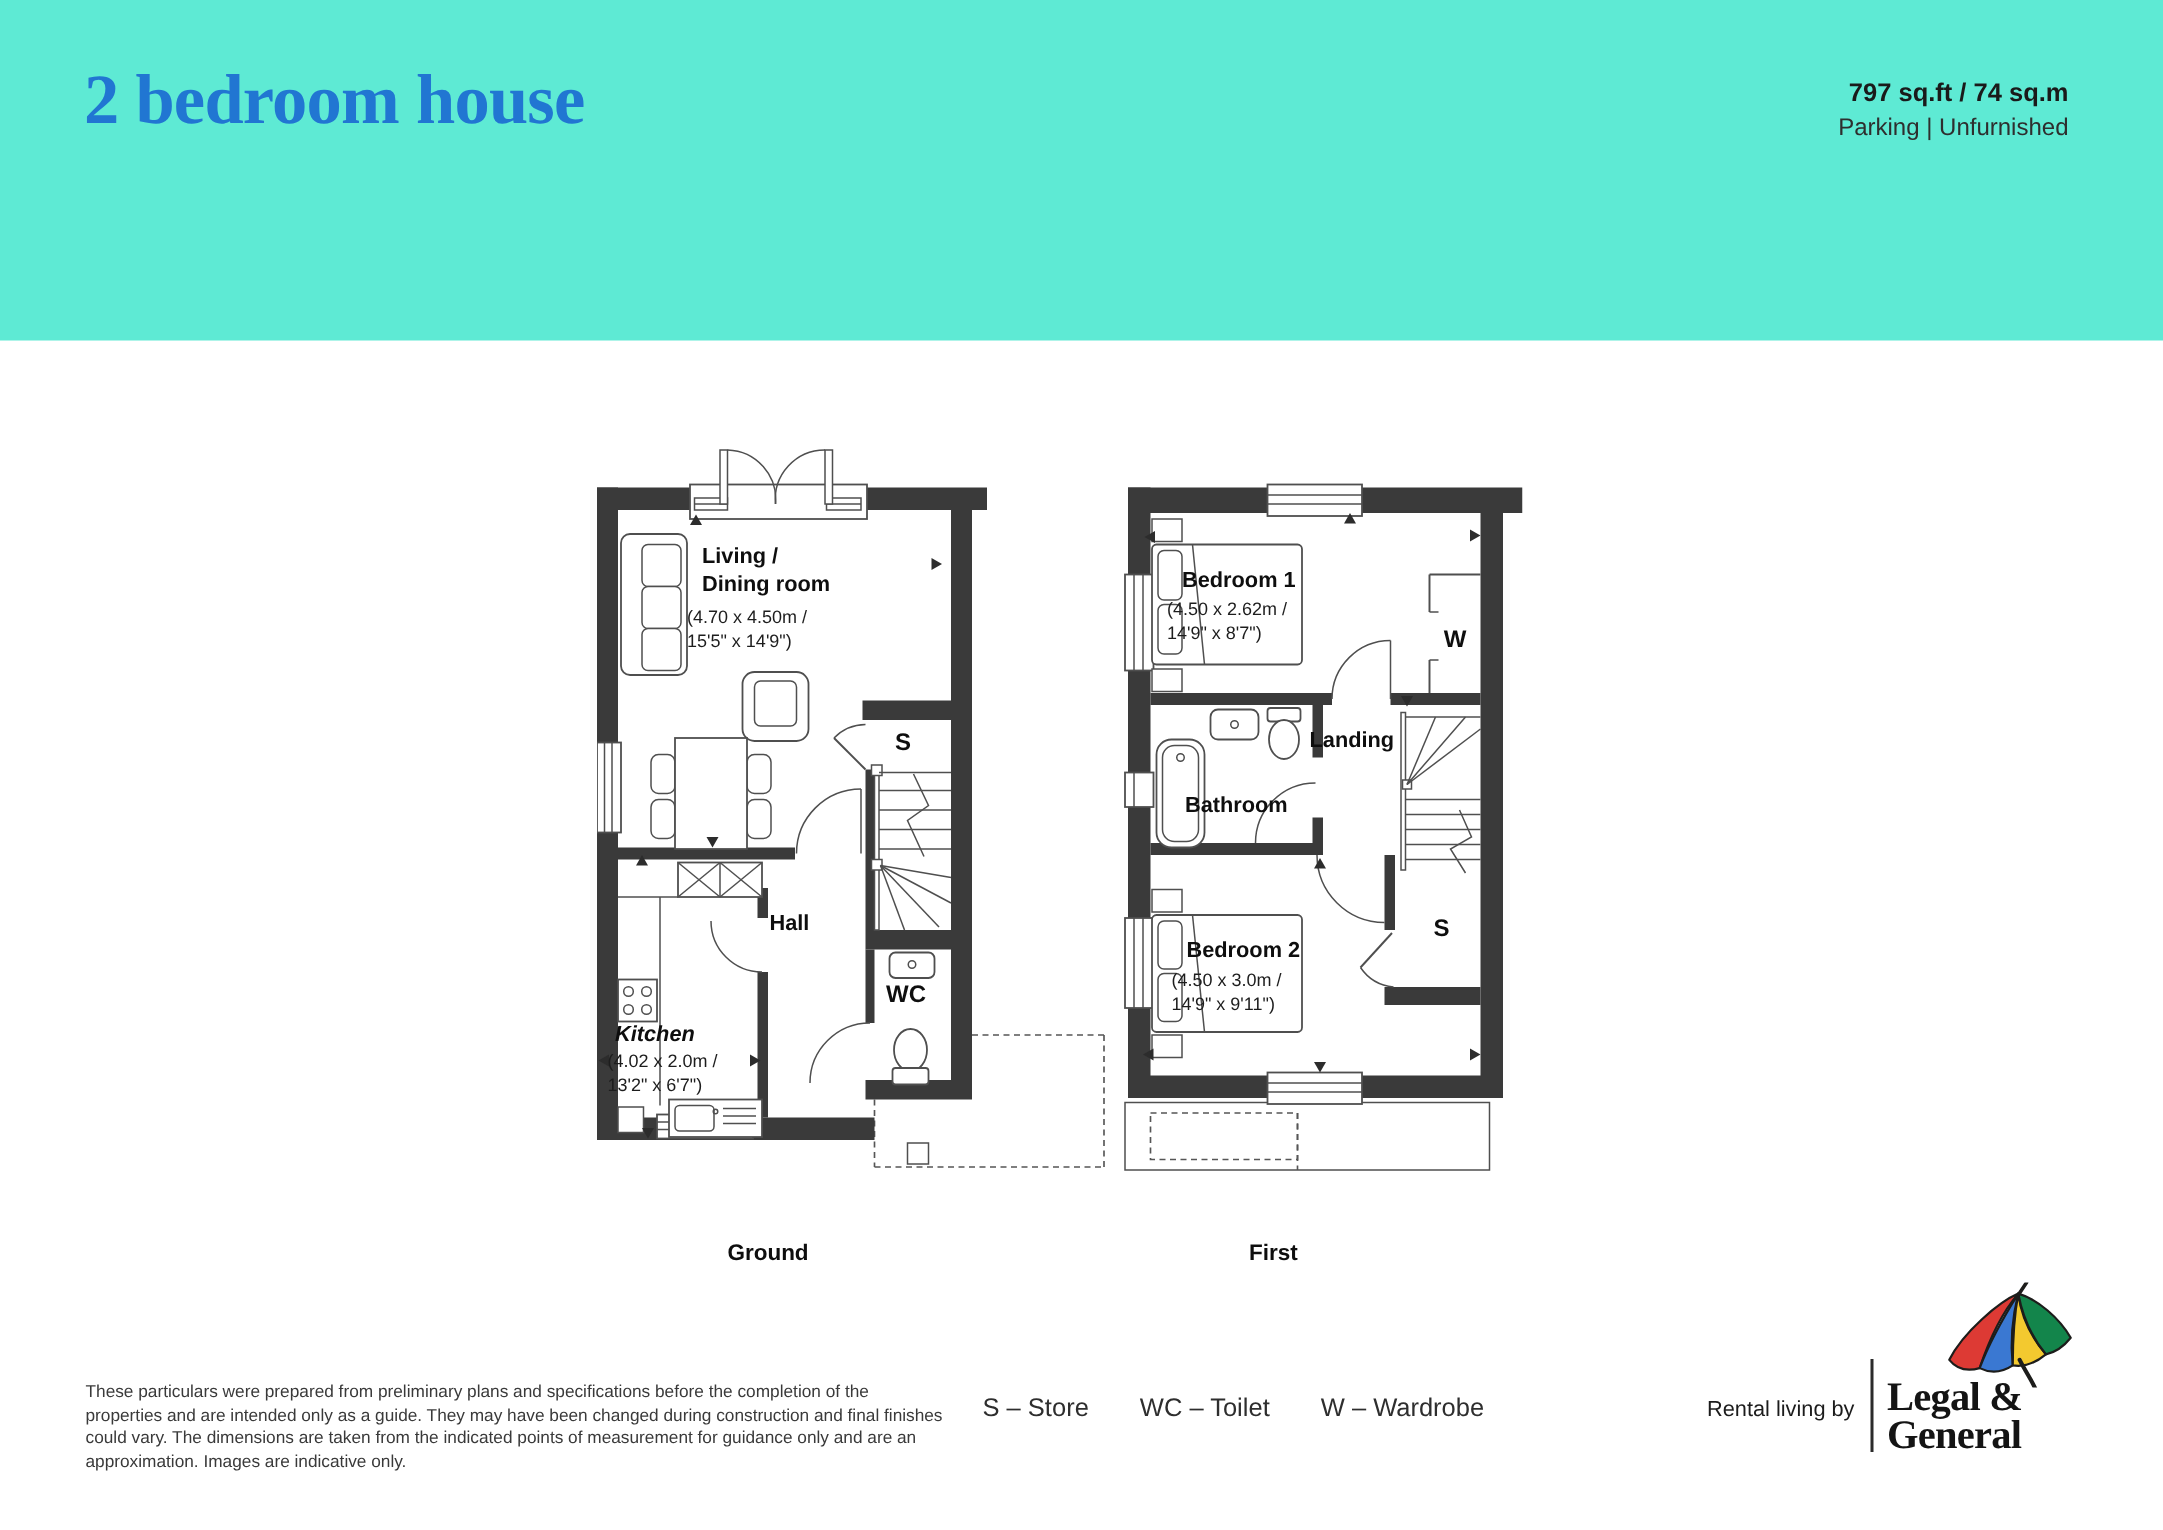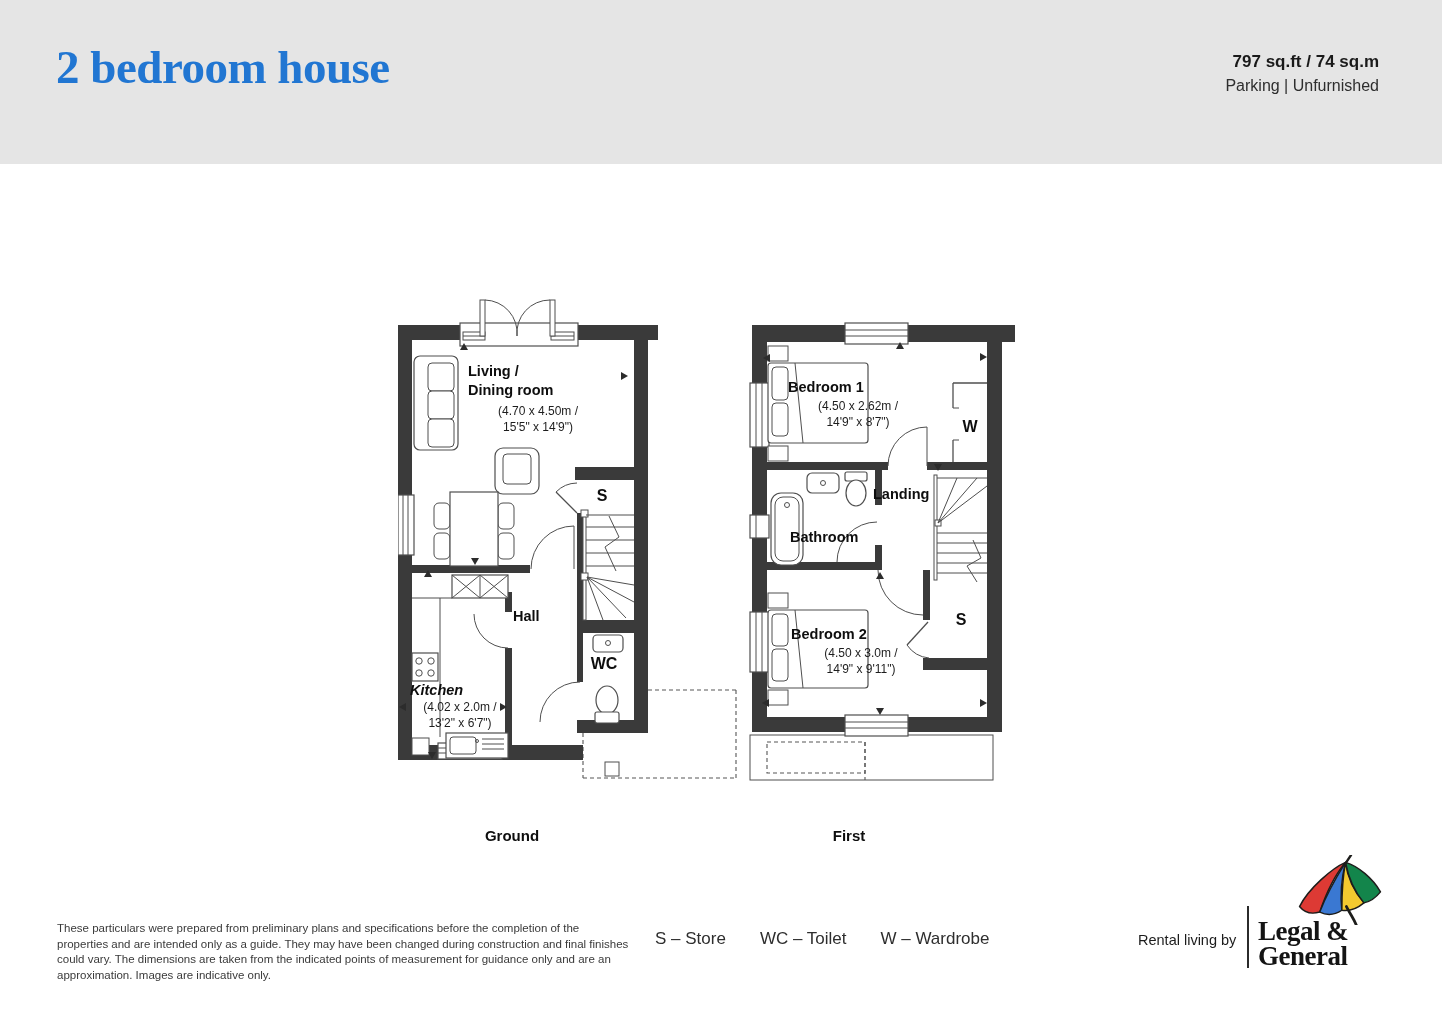--- a/index.html
+++ b/index.html
@@ -1,33 +1,33 @@
 <!DOCTYPE html>
 <html><head>
 <meta charset="utf-8">
 <style>
   html,body{margin:0;padding:0;background:#e8e8e8;}
   .page{position:relative;width:1442px;height:1020px;background:#ffffff;overflow:hidden;
         font-family:"Liberation Sans",sans-serif;margin:0 auto;}
   
-  .header{position:absolute;left:0;top:0;width:1442px;height:164px;background:#e5e5e5;}
+  .header{position:absolute;left:0;top:0;width:1442px;height:227px;background:#5eead4;}
   .title{position:absolute;left:56px;top:40px;font-family:"Liberation Serif",serif;
          font-weight:bold;font-size:47px;color:#2176d2;letter-spacing:-0.5px;}
   .subtitle{position:absolute;left:57px;top:112px;font-family:"Liberation Serif",serif;
             font-size:26px;color:#131313;display:flex;align-items:center;}
   .subtitle .t{font-weight:bold;}
   .sub-divider{display:inline-block;width:2px;height:26px;background:#3c3c3c;margin:0 13px;}
   .hdr-right{position:absolute;right:63px;top:52px;text-align:right;color:#1a1a1a;}
   .hdr-area{font-size:17px;font-weight:bold;margin-left:36px;}
   .hdr-feat{font-size:16px;color:#2e2e2e;margin-top:5px;}
   
   .plan{position:absolute;}
   .plan svg{position:absolute;left:0;top:0;}
   .rlab{position:absolute;font-weight:bold;font-size:14.5px;color:#0e0e0e;line-height:19px;}
-  .rdim{position:absolute;text-align:center;font-size:12px;color:#1d1d1d;line-height:16px;}
+  .rdim{position:absolute;font-size:12px;color:#1d1d1d;line-height:16px;}
   .rletter{position:absolute;text-align:center;font-weight:bold;font-size:16px;color:#0e0e0e;}
   .floor-label{position:absolute;text-align:center;font-weight:bold;font-size:15px;color:#0e0e0e;width:120px;}
   
   .wall{fill:#3a3a3a;stroke:none;}
   .fur{fill:none;stroke:#4f4f4f;stroke-width:1.3;}
   .furw{fill:#ffffff;stroke:#4f4f4f;stroke-width:1.2;}
   .thin{stroke-width:1;}
   .dash{fill:none;stroke:#565656;stroke-width:1.1;stroke-dasharray:4 3;}
   .arrow{fill:#2c2c2c;stroke:none;}
   

